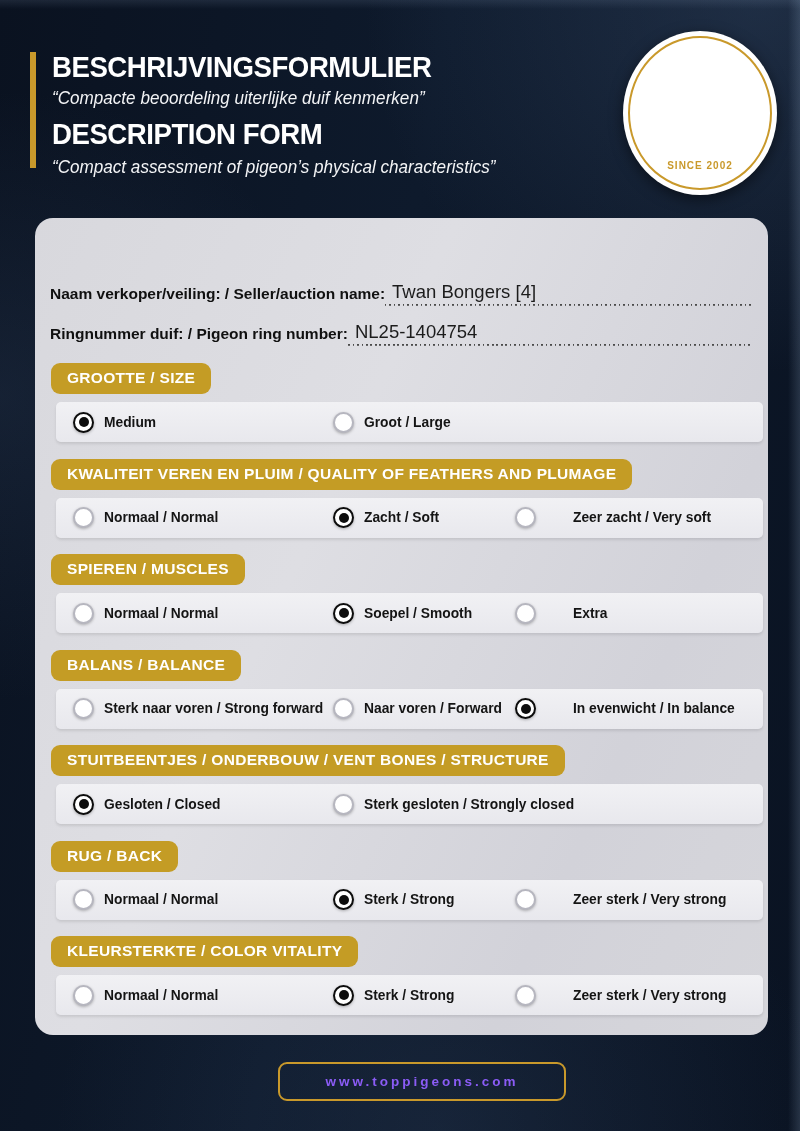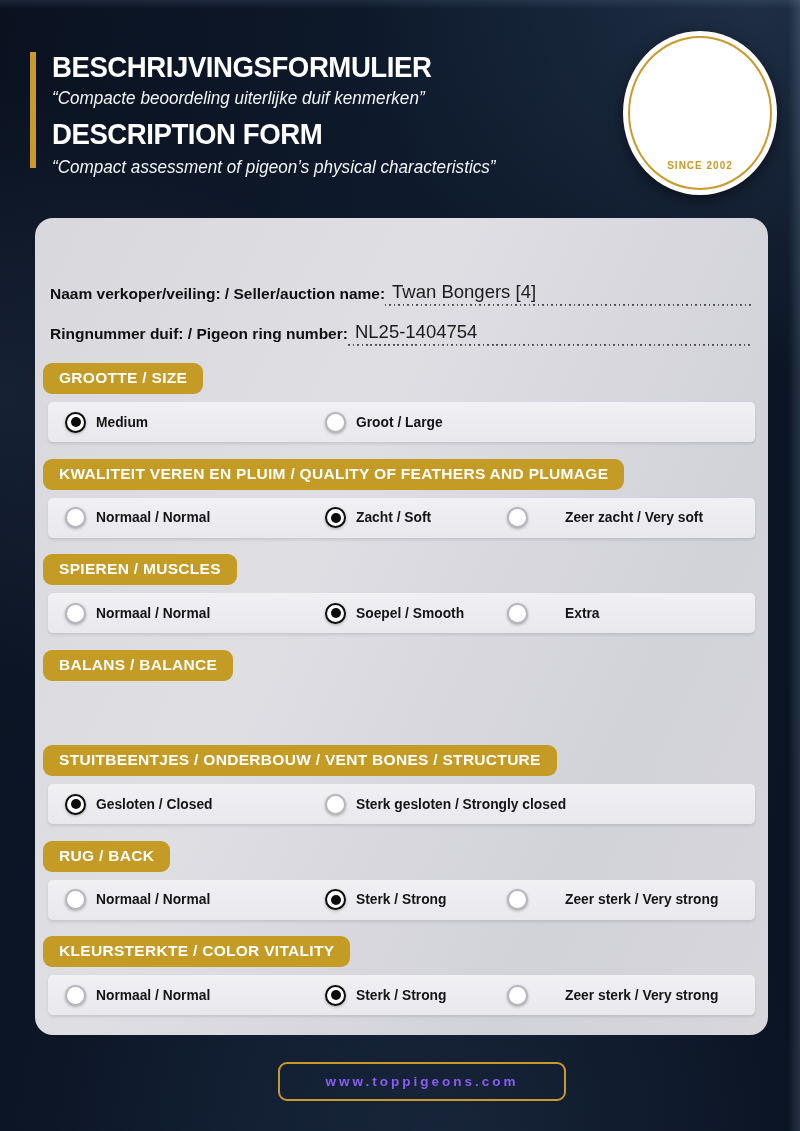--- a/index.html
+++ b/index.html
@@ -48,21 +48,21 @@
 
   .field-row { position:absolute; left:15px; right:16px; height:32px; display:flex; align-items:flex-end; }
   .field-row.row-0 { top:56px; }
   .field-row.row-1 { top:96px; }
   .field-label { flex:none; font-size:15.5px; font-weight:bold; color:#101010; padding-bottom:3px; white-space:nowrap; }
   .field-line { flex:1; position:relative; height:100%;
     background-image:repeating-linear-gradient(90deg, #4a4a4a 0 1.5px, transparent 1.5px 4.5px);
     background-size:100% 1.8px; background-position:left bottom; background-repeat:no-repeat; }
   .field-value { position:absolute; left:7px; bottom:3px; font-size:18.5px; color:#1c1c1c; white-space:nowrap; }
 
-  .sections { position:absolute; left:0; top:143px; width:100%; }
+  .sections { position:absolute; left:8px; top:143px; width:100%; }
   .section { position:relative; height:95.5px; }
   .badge { position:absolute; left:8px; top:2px; display:inline-block;
     background:#c49c25; color:#fff; font-weight:bold; font-size:15.5px; letter-spacing:0.3px;
     padding:6px 16px 7px 16px; border-radius:9px; white-space:nowrap; }
   .strip { position:absolute; left:13px; right:13px; top:41px; height:40px; border-radius:5px;
     background:linear-gradient(180deg, #f1f1f4 0%, #e8e8ed 100%);
     box-shadow:0 2px 3px rgba(0,0,0,0.10); }
   .opt { position:absolute; top:0; height:100%; display:flex; align-items:center; white-space:nowrap; }
   .opt:nth-of-type(1) { left:17px; }
   .opt:nth-of-type(2) { left:277px; }
@@ -171,20 +171,36 @@
 
   <div class="opt">
     <span class="radio"></span>
     <span class="opt-label">Extra</span>
   </div>
 </div>
   </div>
 
   <div class="section">
     <div class="badge">BALANS / BALANCE</div>
+    <div class="strip">
+  <div class="opt">
+    <span class="radio"></span>
+    <span class="opt-label">Sterk naar voren / Strong forward</span>
+  </div>
+
+  <div class="opt">
+    <span class="radio"></span>
+    <span class="opt-label">Naar voren / Forward</span>
+  </div>
+
+  <div class="opt">
+    <span class="radio checked"></span>
+    <span class="opt-label">In evenwicht / In balance</span>
+  </div>
+</div>
   </div>
 
   <div class="section">
     <div class="badge">STUITBEENTJES / ONDERBOUW / VENT BONES / STRUCTURE</div>
     <div class="strip">
 
   <div class="opt">
     <span class="radio checked"></span>
     <span class="opt-label">Gesloten / Closed</span>
   </div>

